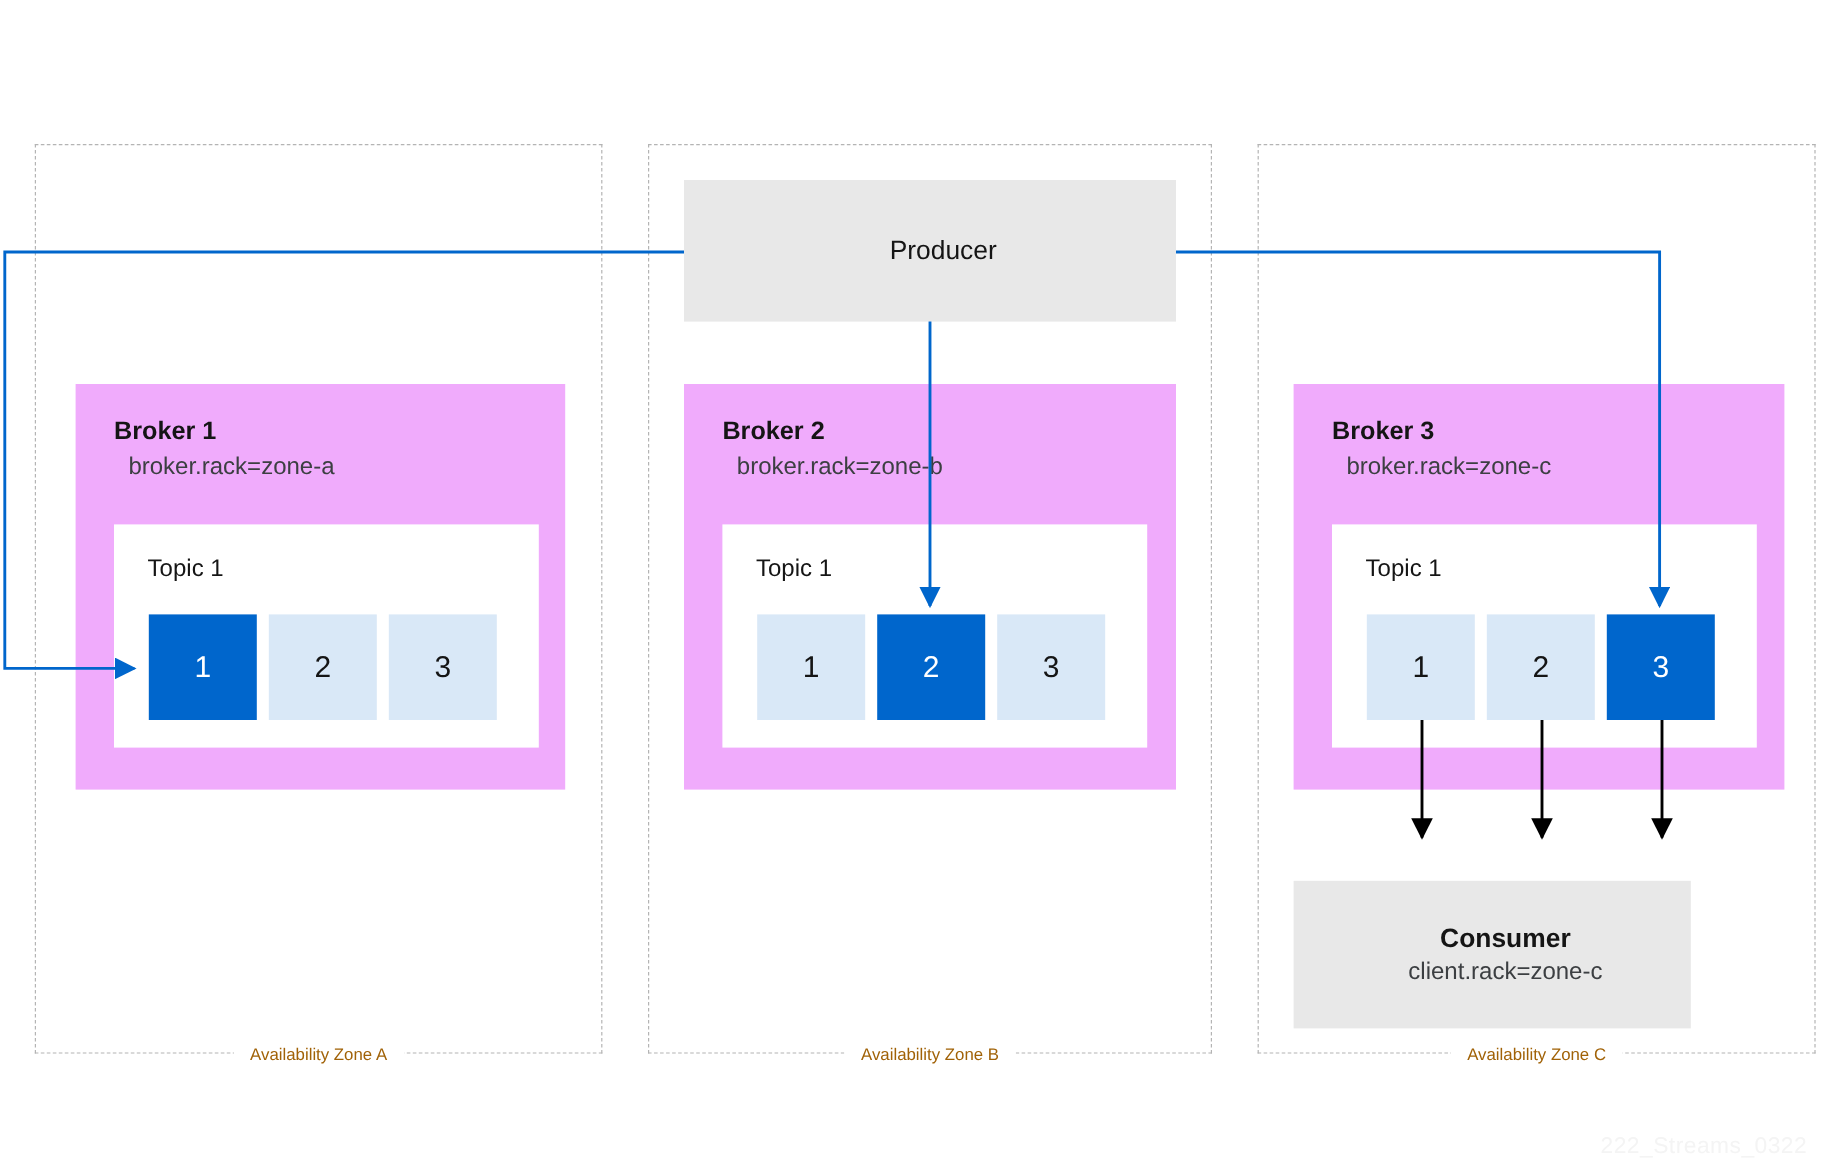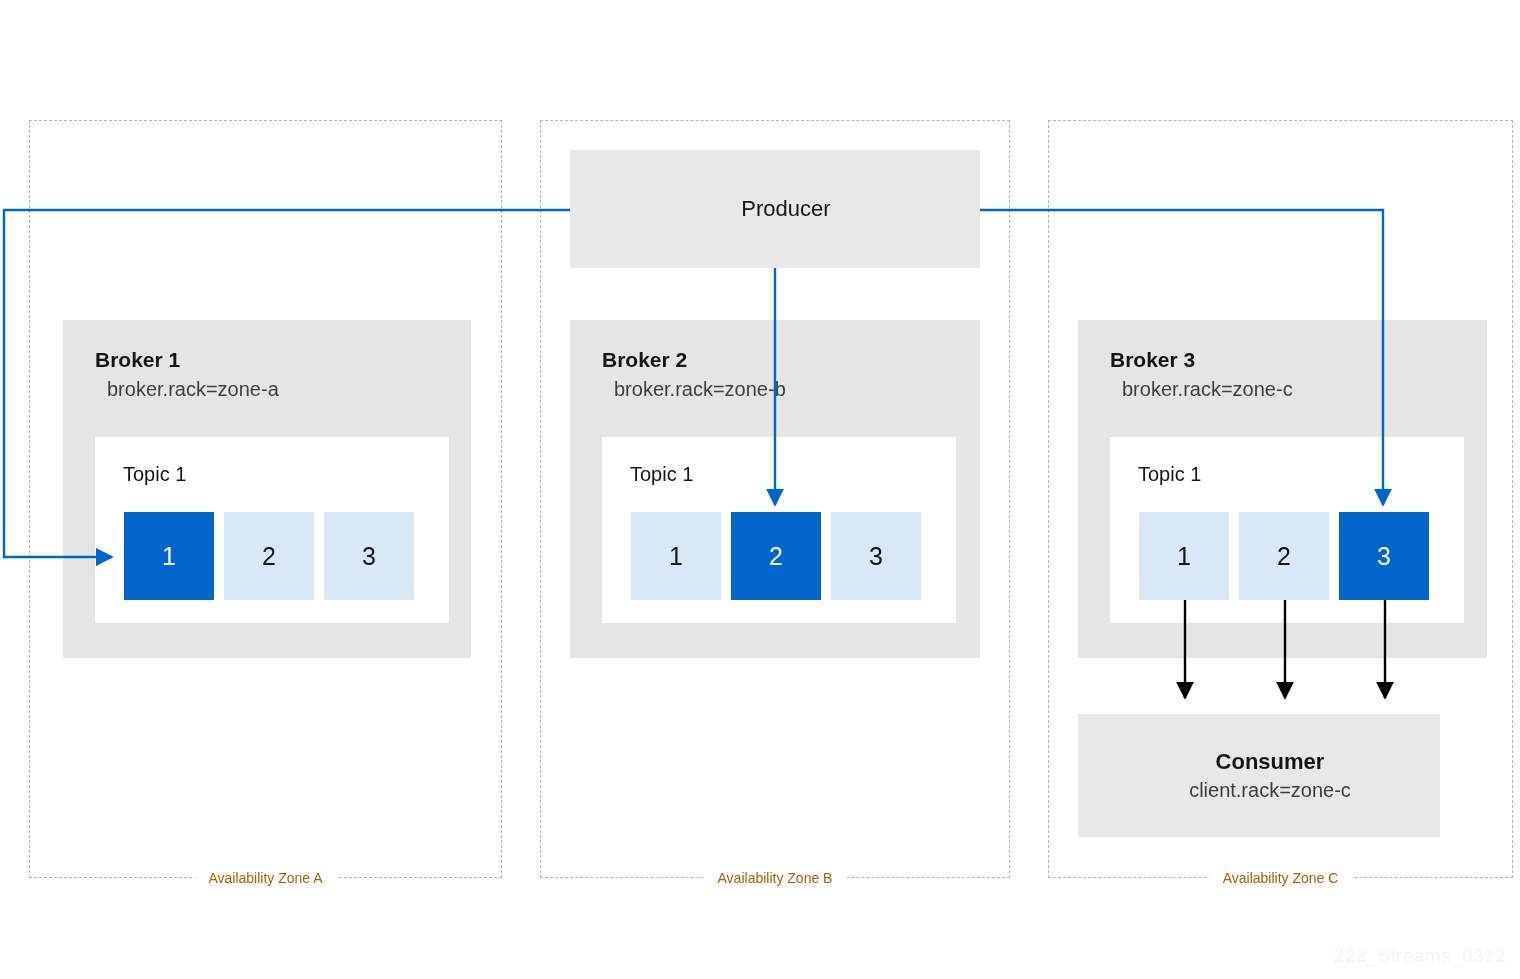--- a/index.html
+++ b/index.html
@@ -59,21 +59,21 @@
     padding: 0 14px;
     font-size: 14px;
     color: #a16207;
     white-space: nowrap;
     line-height: 28px;
   }
 
   
   .broker {
     position: absolute;
-    background: #e5e5e5;
+    background: #f0abfc;
     box-sizing: border-box;
   }
   .broker-title {
     position: absolute;
     left: 32px;
     top: 28px;
     font-size: 21px;
     font-weight: 700;
     color: #151515;
     white-space: nowrap;
@@ -224,21 +224,21 @@
     <div class="topic-box">
       <div class="topic-title">Topic 1</div>
       <div class="partitions">
         <div class="partition light">1</div>
         <div class="partition light">2</div>
         <div class="partition dark">3</div>
       </div>
     </div>
   </div>
 
-  <div class="node-box" style="left:1078px; top:714px; width:362px; height:123px;text-align:center;">
+  <div class="node-box" style="left:1078px; top:734px; width:331px; height:123px;text-align:center;">
     <div class="node-title bold">Consumer</div>
     <div class="node-sub">client.rack=zone-c</div>
   </div>
 
   <svg id="wires" viewBox="0 0 1520 979">
     <defs>
       <marker id="arrow-blue" viewBox="0 0 10 10" refX="9" refY="5" markerWidth="7.5" markerHeight="7.5" orient="auto-start-reverse">
         <path d="M 0 0 L 10 5 L 0 10 z" fill="#0066cc"></path>
       </marker>
       <marker id="arrow-black" viewBox="0 0 10 10" refX="9" refY="5" markerWidth="7.5" markerHeight="7.5" orient="auto-start-reverse">

